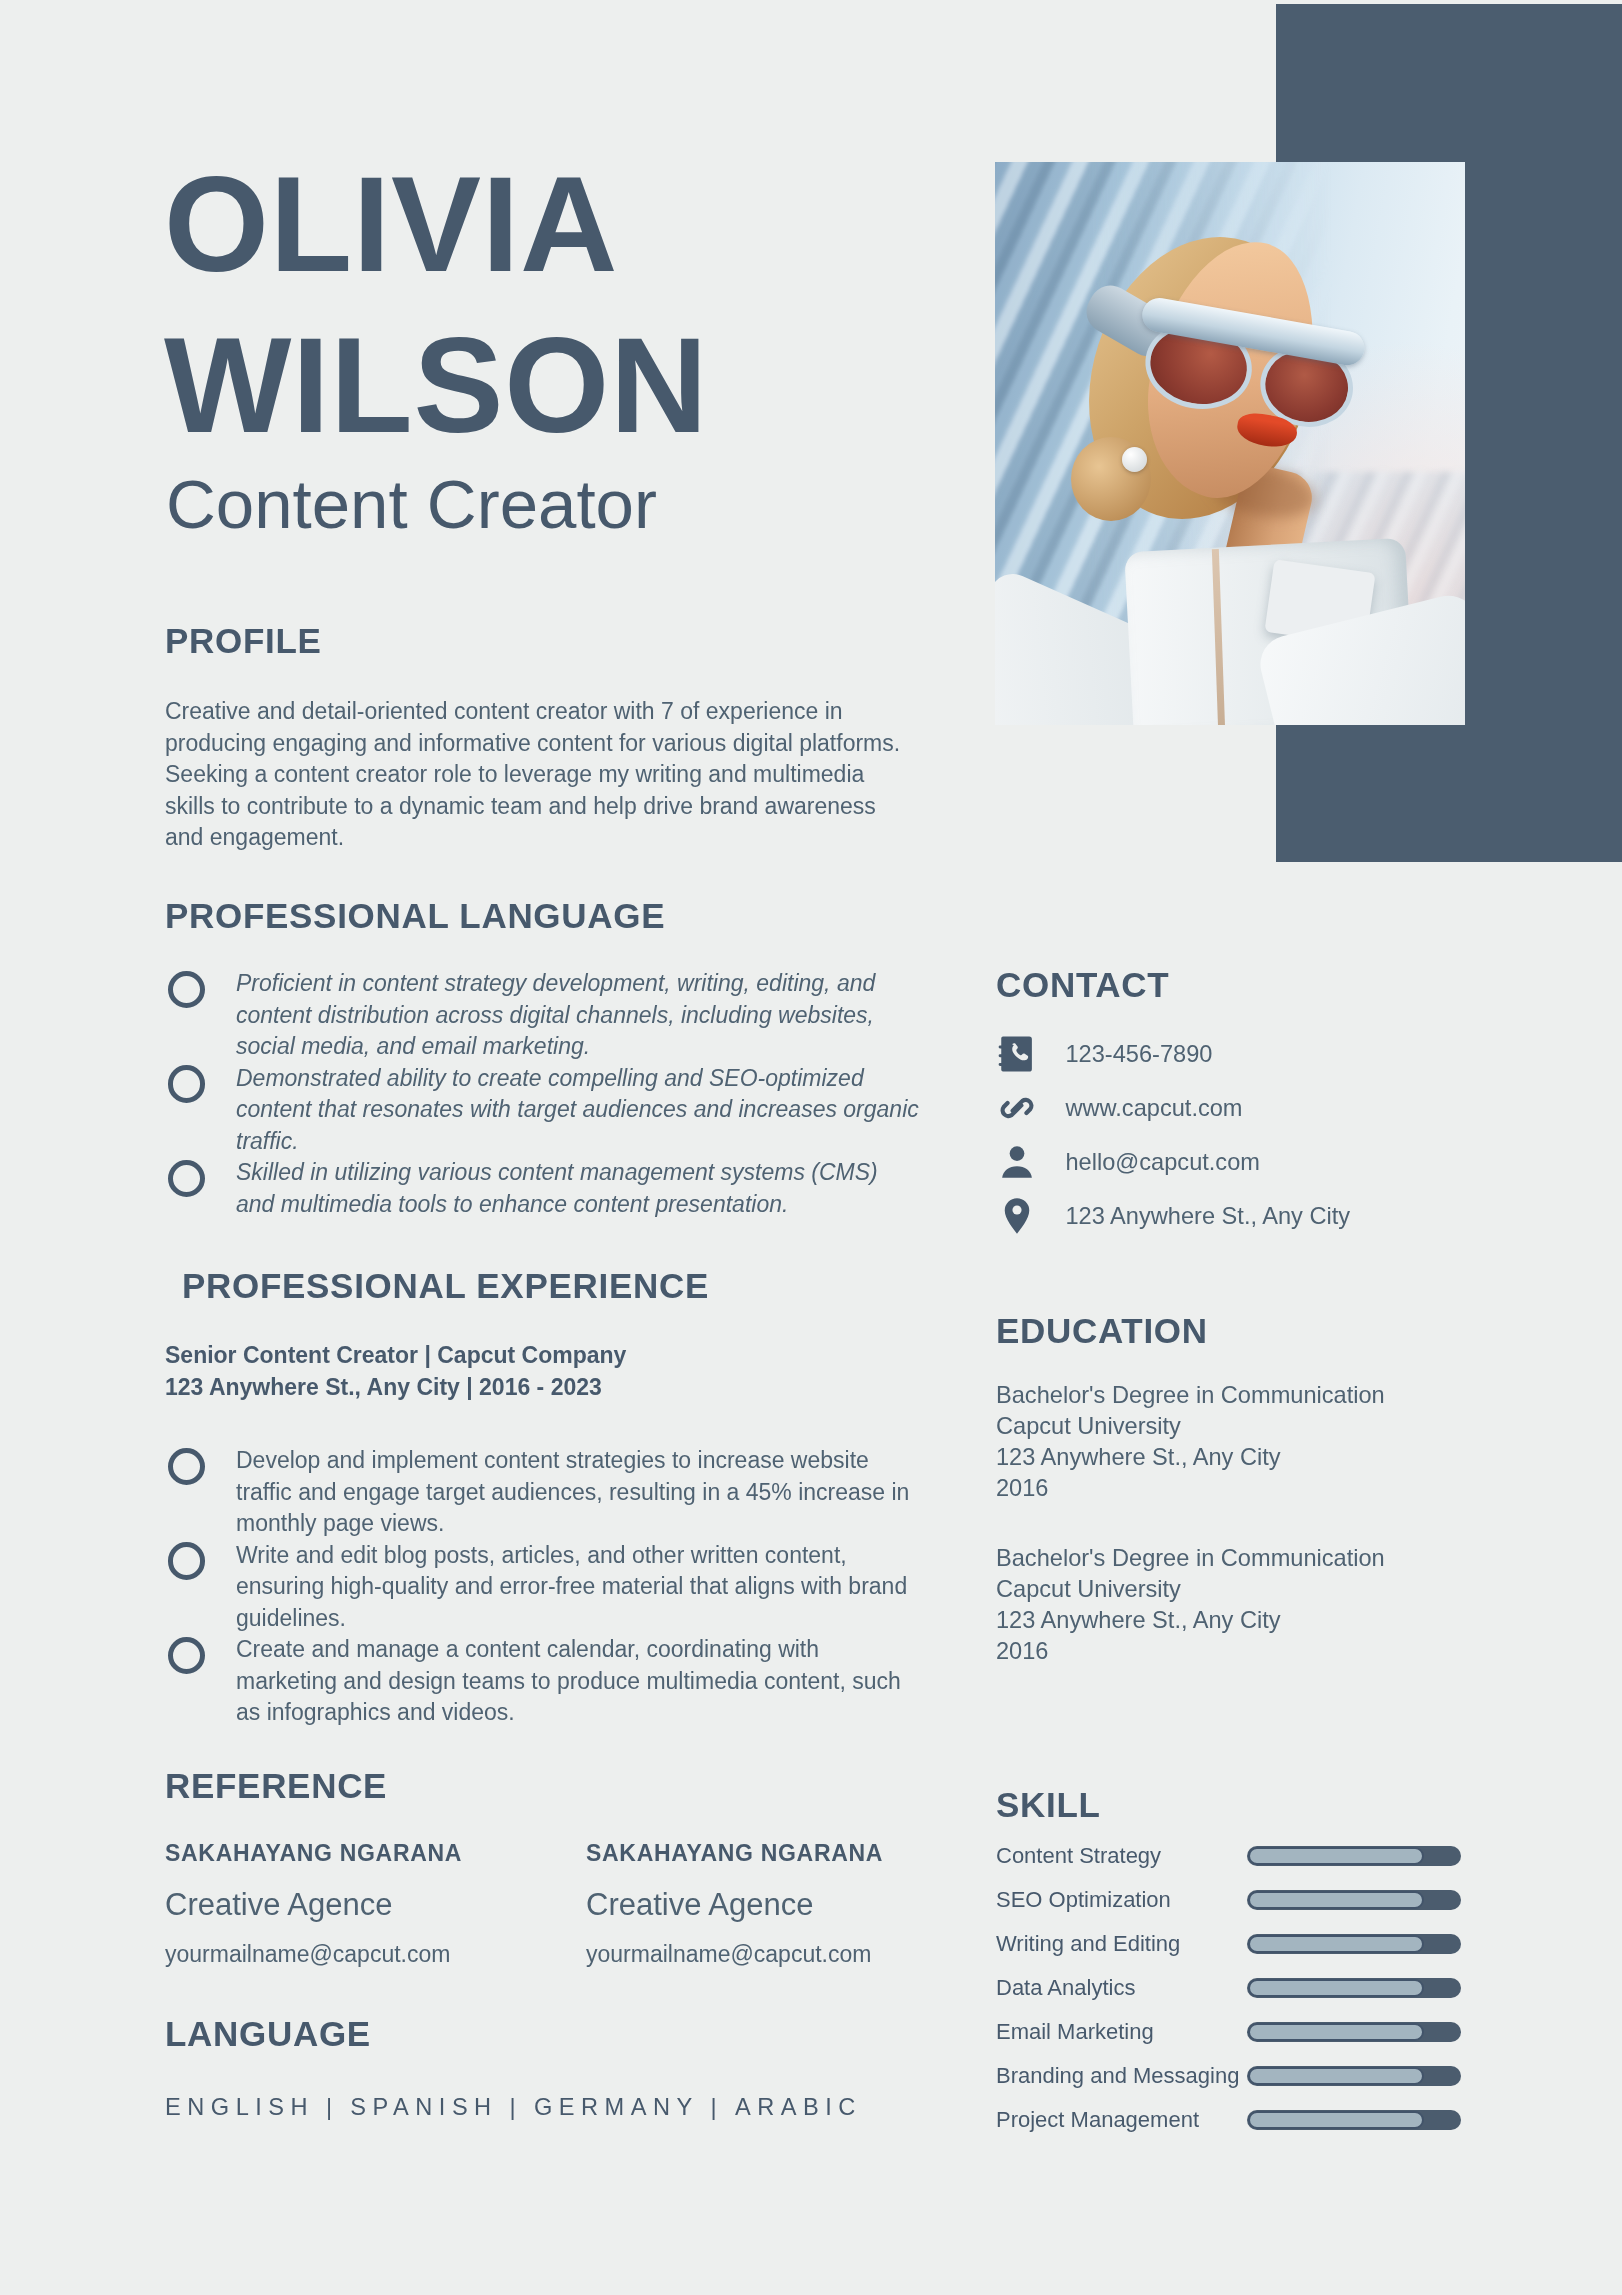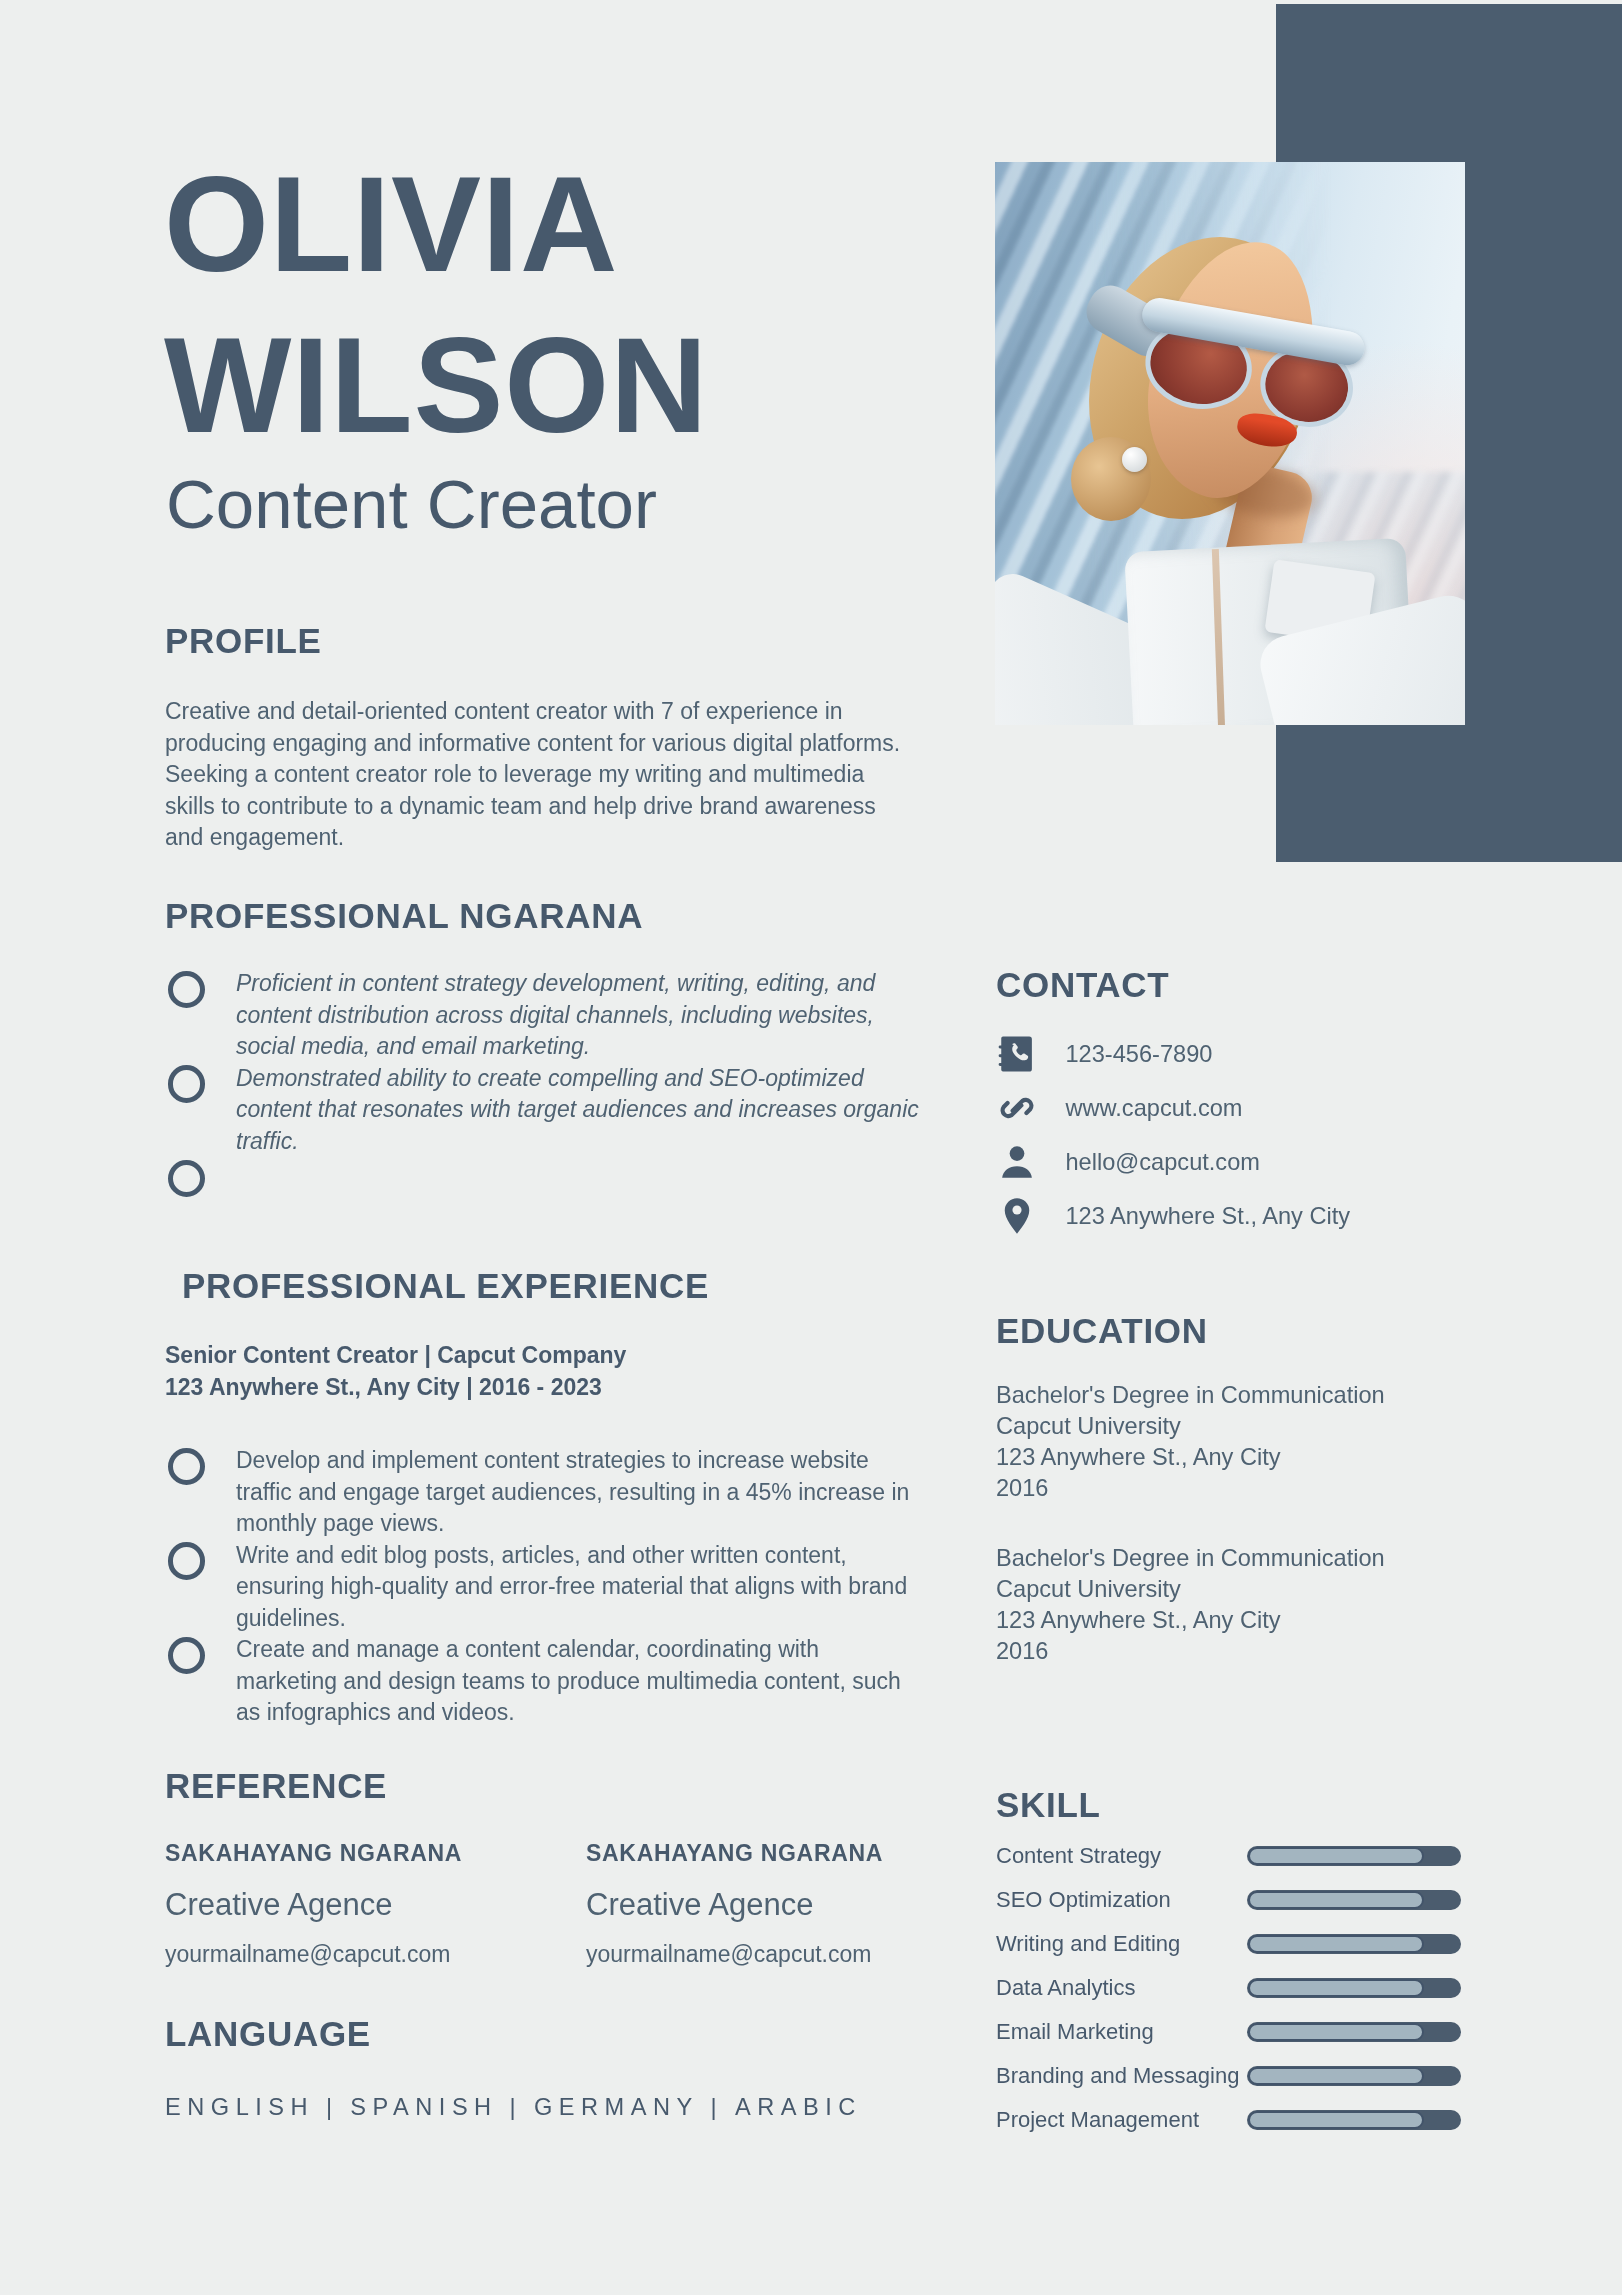--- a/index.html
+++ b/index.html
@@ -283,25 +283,25 @@
 
   <div class="abs name">
     <div>OLIVIA</div>
     <div>WILSON</div>
   </div>
   <div class="abs subtitle">Content Creator</div>
 
   <div class="abs h-sec" style="left:165px;top:621px;">PROFILE</div>
   <div class="abs body-text profile-text">Creative and detail-oriented content creator with 7 of experience in producing engaging and informative content for various digital platforms. Seeking a content creator role to leverage my writing and multimedia skills to contribute to a dynamic team and help drive brand awareness and engagement.</div>
 
-  <div class="abs h-sec" style="left:165px;top:896px;">PROFESSIONAL NGARANA</div>
+  <div class="abs h-sec" style="left:165px;top:896px;">PROFESSIONAL LANGUAGE</div>
   <ul class="abs blist" style="left:165px;top:968px;font-style:italic;">
     <li><span class="ring"></span><span>Proficient in content strategy development, writing, editing, and content distribution across digital channels, including websites, social media, and email marketing.</span></li>
     <li><span class="ring"></span><span>Demonstrated ability to create compelling and SEO-optimized content that resonates with target audiences and increases organic traffic.</span></li>
-    <li><span class="ring"></span></li>
+    <li><span class="ring"></span><span>Skilled in utilizing various content management systems (CMS) and multimedia tools to enhance content presentation.</span></li>
   </ul>
 
   <div class="abs h-sec" style="left:182px;top:1266px;">PROFESSIONAL EXPERIENCE</div>
   <div class="abs job-block">
     <div>Senior Content Creator | Capcut Company</div>
     <div>123 Anywhere St., Any City | 2016 - 2023</div>
   </div>
   <ul class="abs blist" style="left:165px;top:1445px;">
     <li><span class="ring"></span><span>Develop and implement content strategies to increase website traffic and engage target audiences, resulting in a 45% increase in monthly page views.</span></li>
     <li><span class="ring"></span><span>Write and edit blog posts, articles, and other written content, ensuring high-quality and error-free material that aligns with brand guidelines.</span></li>

